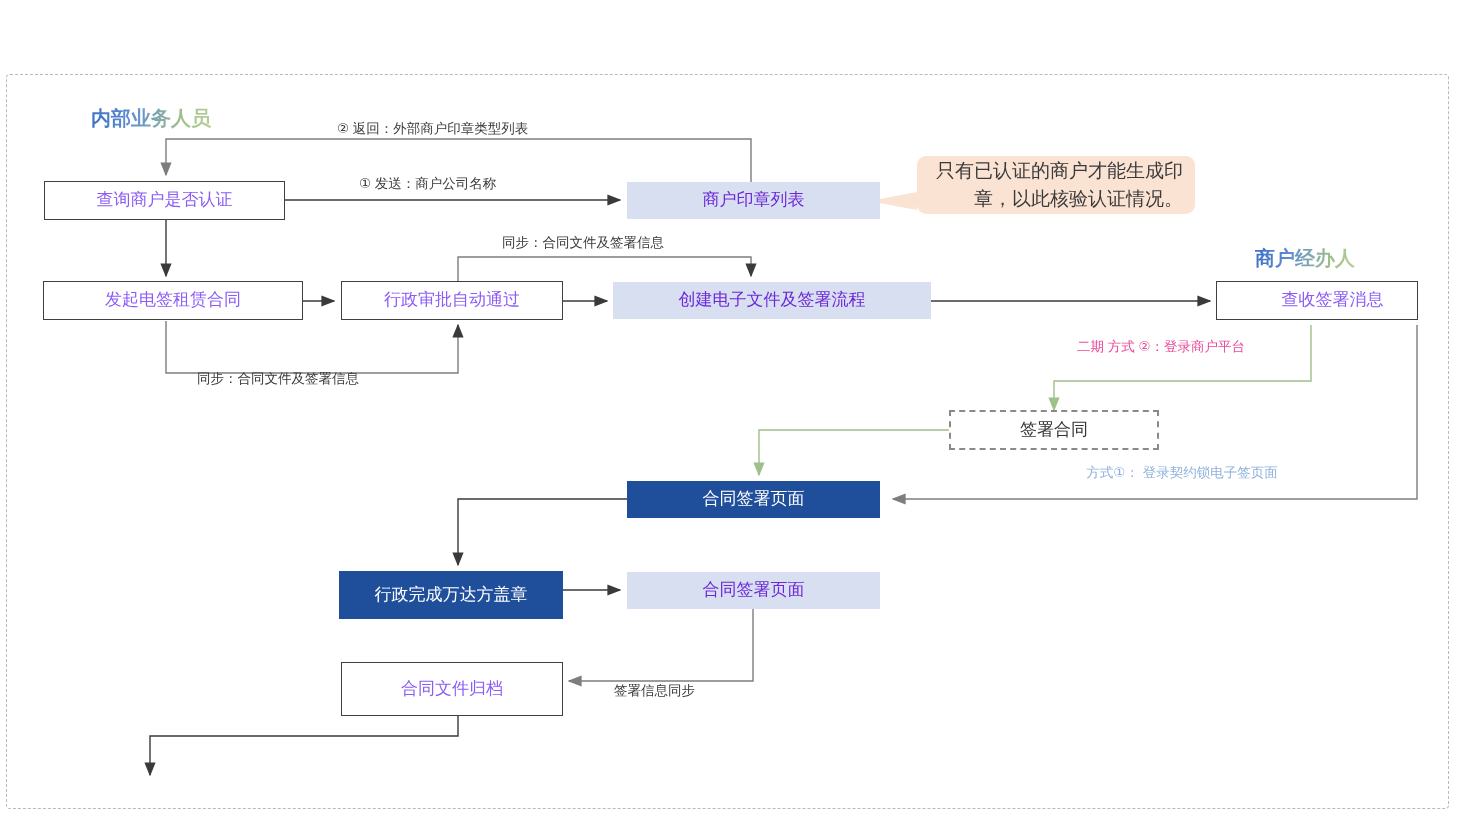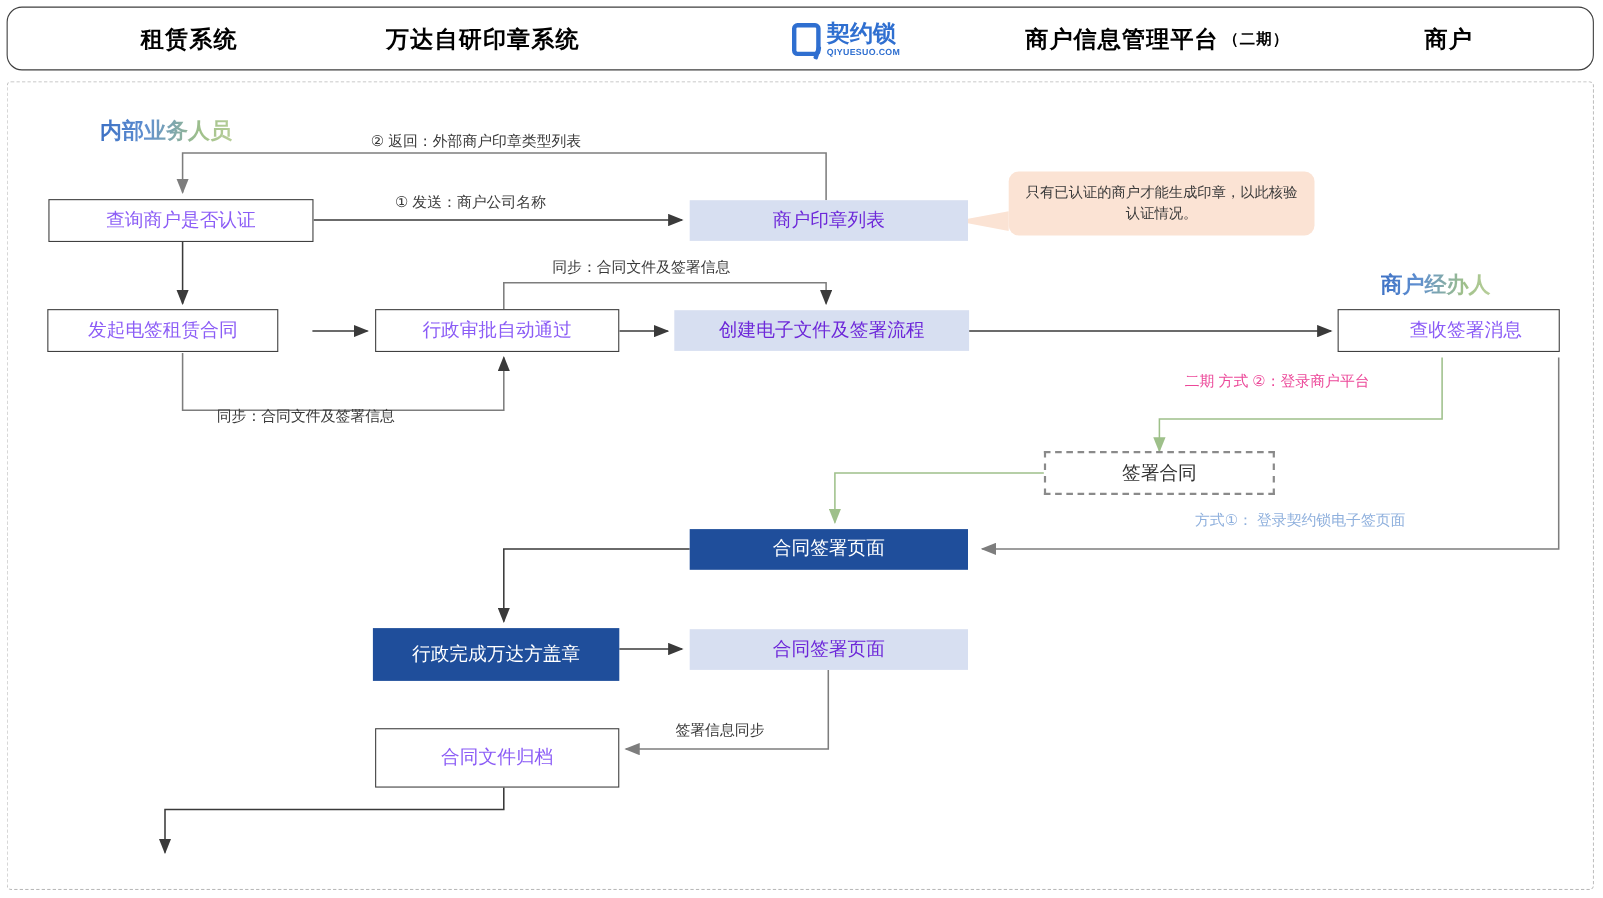--- a/index.html
+++ b/index.html
@@ -58,62 +58,36 @@
   }
 
   
   .elabel{position:absolute;font-size:13.5px;color:#3a3a3a;white-space:nowrap;}
   .elabel.blue{color:#ec4899;}
   .elabel.blue2{color:#8fb0dd;text-align:center;white-space:normal;line-height:1.25;}
 
   
   .callout{
     position:absolute;background:#fbe3d4;border-radius:9px;
-    display:flex;align-items:center;justify-content:center;text-align:center;
-    font-size:13px;color:#3a3a3a;line-height:1.45;padding:6px 12px;box-sizing:border-box;
+    display:flex;align-items:center;justify-content:center;text-align:right;
+    font-size:19px;color:#3a3a3a;line-height:1.45;padding:6px 12px;box-sizing:border-box;
   }
   .callout-tail{
     position:absolute;width:0;height:0;
     border-top:9px solid transparent;border-bottom:9px solid transparent;
     border-right:48px solid #fbe3d4;
   }
 
   svg.wires{position:absolute;left:0;top:0;width:1443px;height:735px;overflow:visible;pointer-events:none;}
 </style>
 </head>
 <body>
 
 <div id="root">
 
-  <div class="header-bar">
-    <div class="hdr-label" style="left:60px;width:210px;">
-      <span>租赁系统</span>
-    </div>
-    <div class="hdr-label" style="left:282px;width:300px;">
-      <span>万达自研印章系统</span>
-    </div>
-
-    <div class="logo-wrap" style="left:672px;width:180px;">
-      <div class="logo-inner">
-        <span class="logo-mark"></span>
-        <span class="logo-text">
-          <span class="logo-cn">契约锁</span>
-          <span class="logo-en">QIYUESUO.COM</span>
-        </span>
-      </div>
-    </div>
-
-    <div class="hdr-label" style="left:880px;width:330px;">
-      <span>商户信息管理平台</span>
-      <span class="hdr-sub">（二期）</span>
-    </div>
-    <div class="hdr-label" style="left:1230px;width:160px;">
-      <span>商户</span>
-    </div>
-  </div>
 
   <div class="canvas">
 
     <svg class="wires" viewBox="0 0 1443 735">
       <defs>
         <marker id="ahK" markerWidth="10" markerHeight="8" refX="9" refY="4" orient="auto">
           <path d="M0,0 L10,4 L0,8 z" fill="#3a3a3a"></path>
         </marker>
         <marker id="ahG" markerWidth="10" markerHeight="8" refX="9" refY="4" orient="auto">
           <path d="M0,0 L10,4 L0,8 z" fill="#7d7d7d"></path>
@@ -159,44 +133,44 @@
 
     <div class="role" style="left:84px;top:30px;text-align:center;">内部业务人员</div>
     <div class="role" style="left:1248px;top:170px;">商户经办人</div>
 
     <div class="elabel" style="left:330px;top:45px;">② 返回：外部商户印章类型列表</div>
     <div class="elabel" style="left:352px;top:100px;">① 发送：商户公司名称</div>
     <div class="elabel" style="left:495px;top:159px;">同步：合同文件及签署信息</div>
     <div class="elabel" style="left:190px;top:295px;">同步：合同文件及签署信息</div>
     <div class="elabel blue" style="left:1070px;top:263px;">二期 方式 ②：登录商户平台</div>
     <div class="elabel blue2" style="left:1075px;top:390px;width:200px;">方式①： 登录契约锁电子签页面</div>
-    <div class="elabel" style="left:607px;top:580px;">签署信息同步</div>
+    <div class="elabel" style="left:607px;top:607px;">签署信息同步</div>
 
     <div class="callout-tail" style="left:862px;top:117px;"></div>
     <div class="callout" style="left:910px;top:81px;width:278px;height:58px;">
       <span>只有已认证的商户才能生成印章，以此核验认证情况。</span>
     </div>
 
     <div class="node white" style="left:37px;top:106px;width:241px;height:39px;">
       <span>查询商户是否认证</span>
       </div>
 
     <div class="node lightblue" style="left:620px;top:107px;width:253px;height:37px;">
       <span>商户印章列表</span>
       </div>
 
-    <div class="node white" style="left:36px;top:206px;width:210px;height:39px;">
+    <div class="node white" style="left:36px;top:206px;width:260px;height:39px;">
       <span>发起电签租赁合同</span>
       </div>
 
     <div class="node white" style="left:334px;top:206px;width:222px;height:39px;">
       <span>行政审批自动通过</span>
       </div>
 
-    <div class="node lightblue" style="left:606px;top:207px;width:268px;height:37px;">
+    <div class="node lightblue" style="left:606px;top:207px;width:318px;height:37px;">
       <span>创建电子文件及签署流程</span>
       </div>
 
     <div class="node white" style="left:1209px;top:206px;width:202px;height:39px;padding-left:31px;">
       <span>查收签署消息</span>
       </div>
 
     <div class="node dashed" style="left:942px;top:335px;width:210px;height:40px;justify-content:center;">
       <span>签署合同</span>
       </div>

